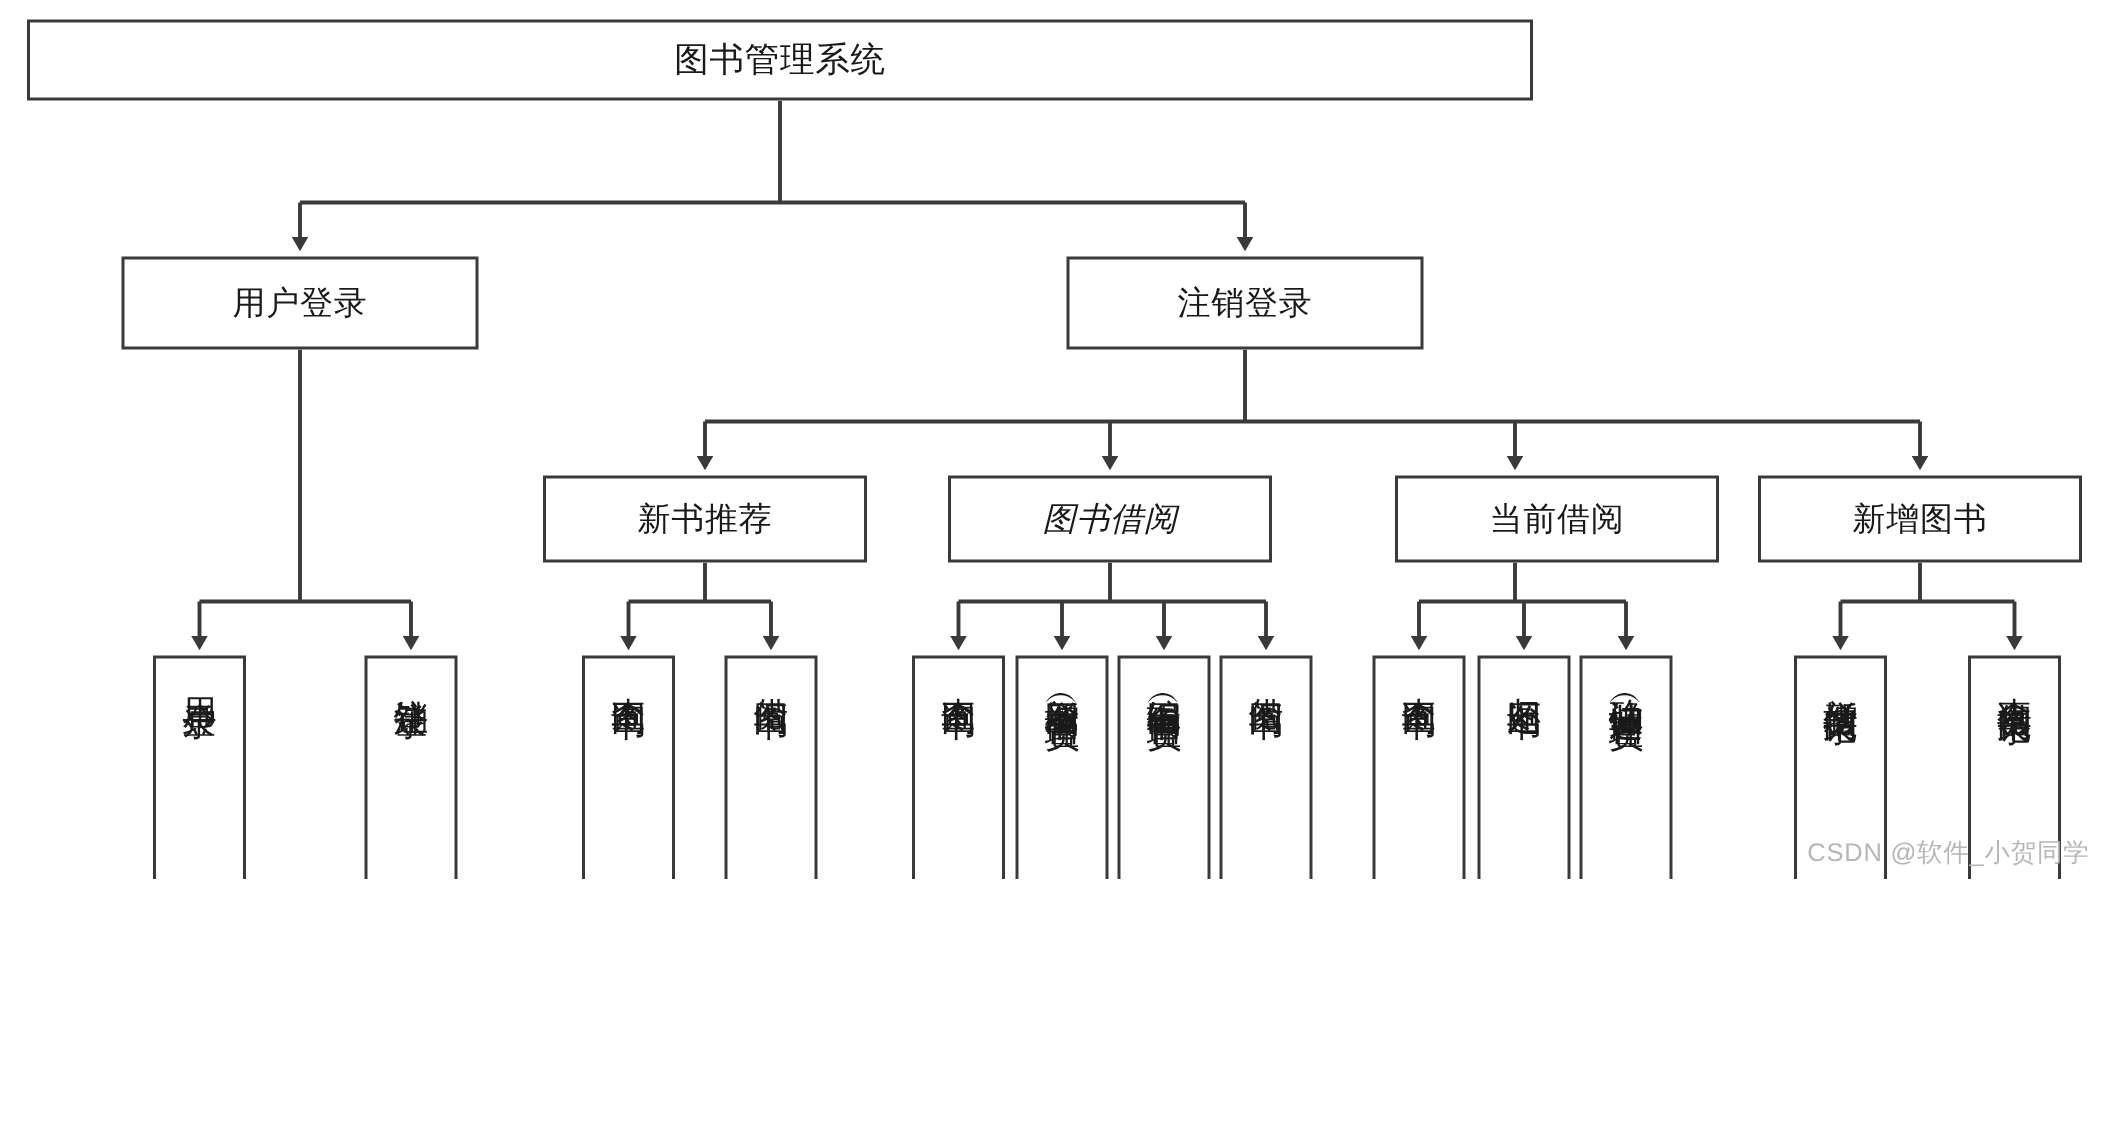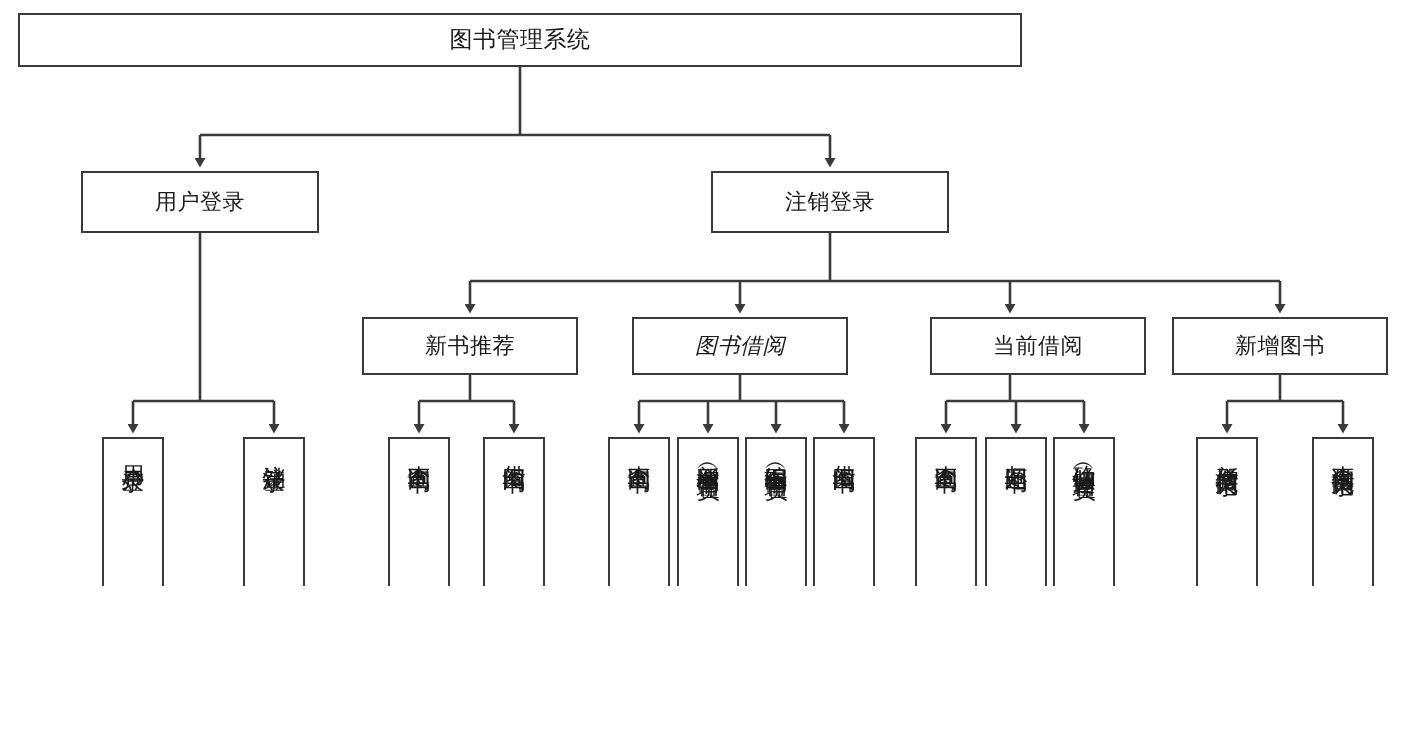--- a/index.html
+++ b/index.html
@@ -167,13 +167,14 @@
       <div class="node vert" style="left: 1053px; top: 437px; width: 62px; height: 296px;">
         <span class="label">确认归还（管理员）</span>
       </div>
       <div class="node vert" style="left: 1196px; top: 437px; width: 62px; height: 296px;">
         <span class="label">新增借阅记录</span>
       </div>
       <div class="node vert" style="left: 1312px; top: 437px; width: 62px; height: 296px;">
         <span class="label">查询借阅记录</span>
       </div>
     </div>
+  <div class="watermark">CSDN @软件_小贺同学</div>
 </div>
 
 </body></html>

